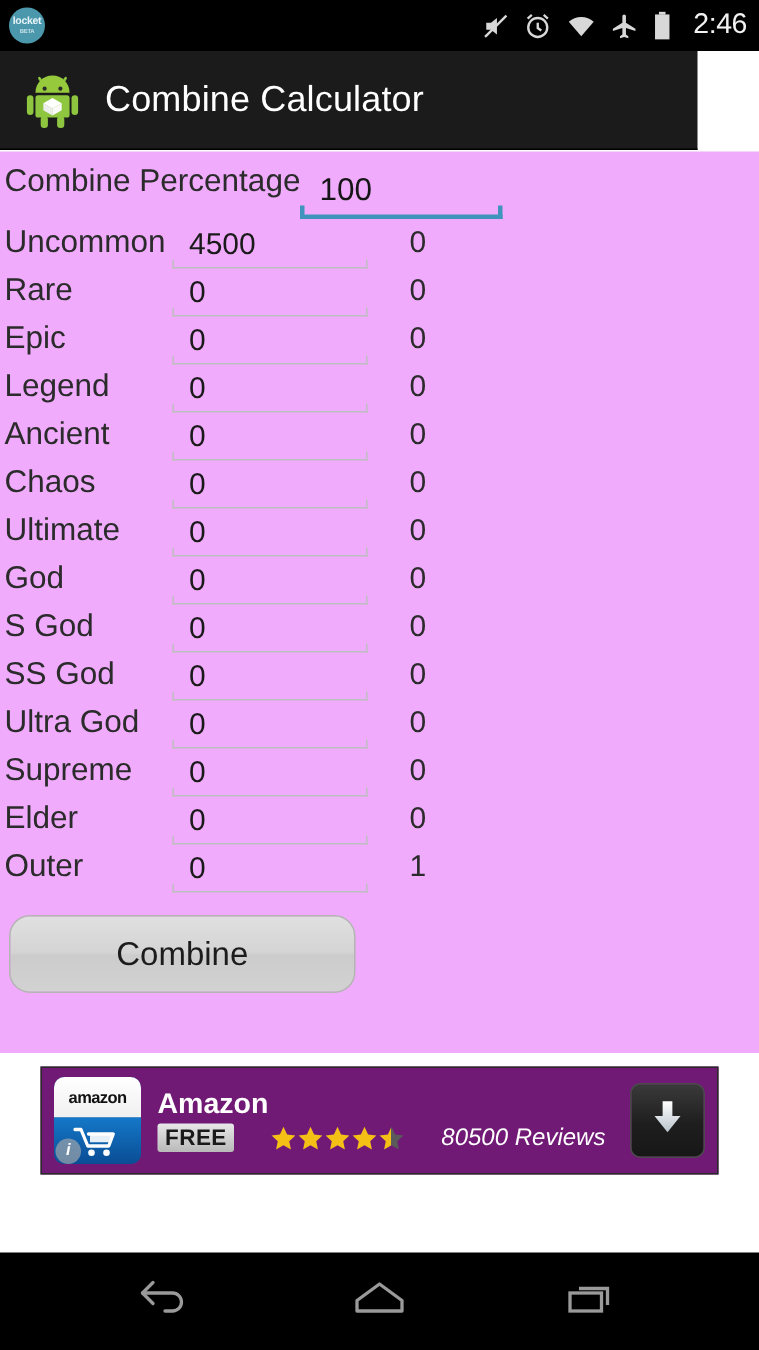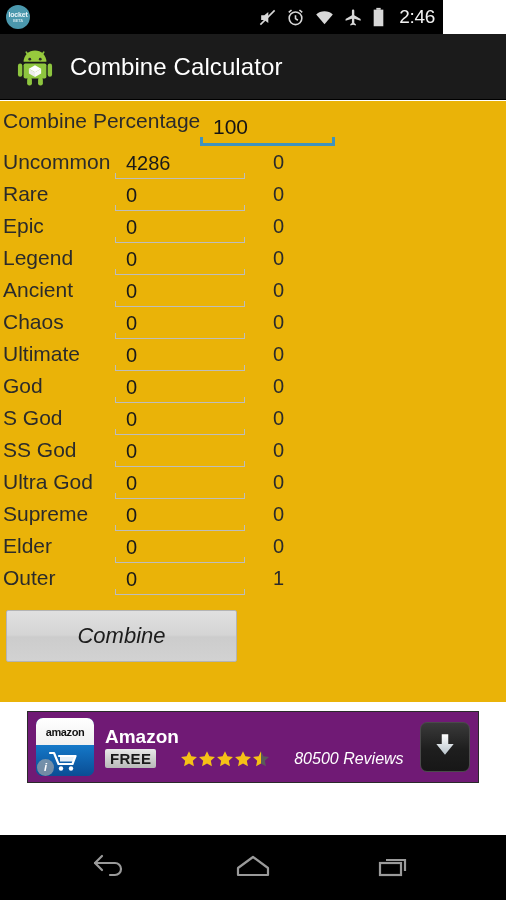--- a/index.html
+++ b/index.html
@@ -16,21 +16,21 @@
     position: relative;
     width: 506px;
     height: 900px;
     background: #ffffff;
   }
 
   
   .status-bar {
     position: absolute;
     top: 0; left: 0;
-    width: 443px; height: 34px;
+    width: 506px; height: 34px;
     background: #000000;
     display: flex;
     align-items: center;
     padding: 0 8px 0 6px;
   }
   .status-left { display: flex; align-items: center; gap: 4px; }
   .locket-icon {
     width: 24px; height: 24px;
     border-radius: 50%;
     background: #4b98ad;
@@ -56,42 +56,42 @@
     color: #f2f2f2;
     font-size: 19px;
     margin-left: 5px;
     letter-spacing: -0.3px;
   }
 
   
   .action-bar {
     position: absolute;
     top: 34px; left: 0;
-    width: 506px; height: 66px;
+    width: 465px; height: 66px;
     background: #1b1b1b;
     display: flex;
     align-items: center;
     padding-left: 14px;
     border-bottom: 1px solid #000;
   }
   .app-icon { width: 42px; height: 42px; flex: 0 0 42px; }
   .action-title {
     color: #ffffff;
     font-size: 24px;
     margin-left: 14px;
     letter-spacing: 0.1px;
   }
 
   
   .content {
     position: absolute;
     top: 101px; left: 0;
     width: 506px;
     height: 601px;
-    background: #eab308;
+    background: #f0abfc;
     padding: 4px 0 0 0;
   }
 
   
   .pct-row {
     position: relative;
     height: 44px;
     display: flex;
     align-items: flex-start;
     padding-left: 3px;
@@ -164,30 +164,29 @@
     color: #2b2b2b;
     line-height: 26px;
   }
 
   
   .combine-wrap { padding: 13px 0 0 6px; }
   .combine-btn {
     width: 231px;
     height: 52px;
     border: 1px solid #b4b4b4;
-    border-radius: 2px;
+    border-radius: 14px;
     background: linear-gradient(to bottom, #e0e0e0 0%, #d4d4d4 48%, #cccccc 52%, #d2d2d2 100%);
     color: #1c1c1c;
     font-size: 22px;
     font-family: "Liberation Sans", sans-serif;
     display: flex;
     align-items: center;
     justify-content: center;
     cursor: pointer;
-    font-style: italic;
   }
 
   
   .ad-banner {
     position: absolute;
     left: 27px;
     top: 711px;
     width: 452px;
     height: 72px;
     background: #701a75;
@@ -387,21 +386,21 @@
       <div class="pct-field">
         <div class="val">100</div>
         <div class="underline-focus"></div>
       </div>
     </div>
 
     <div class="rows" id="tier-rows">
         <div class="row">
           <span class="label">Uncommon</span>
           <div class="field">
-            <div class="val">4286</div>
+            <div class="val">4500</div>
             <div class="underline-plain"></div>
           </div>
           <span class="result">0</span>
         </div>
         <div class="row">
           <span class="label">Rare</span>
           <div class="field">
             <div class="val">0</div>
             <div class="underline-plain"></div>
           </div>

